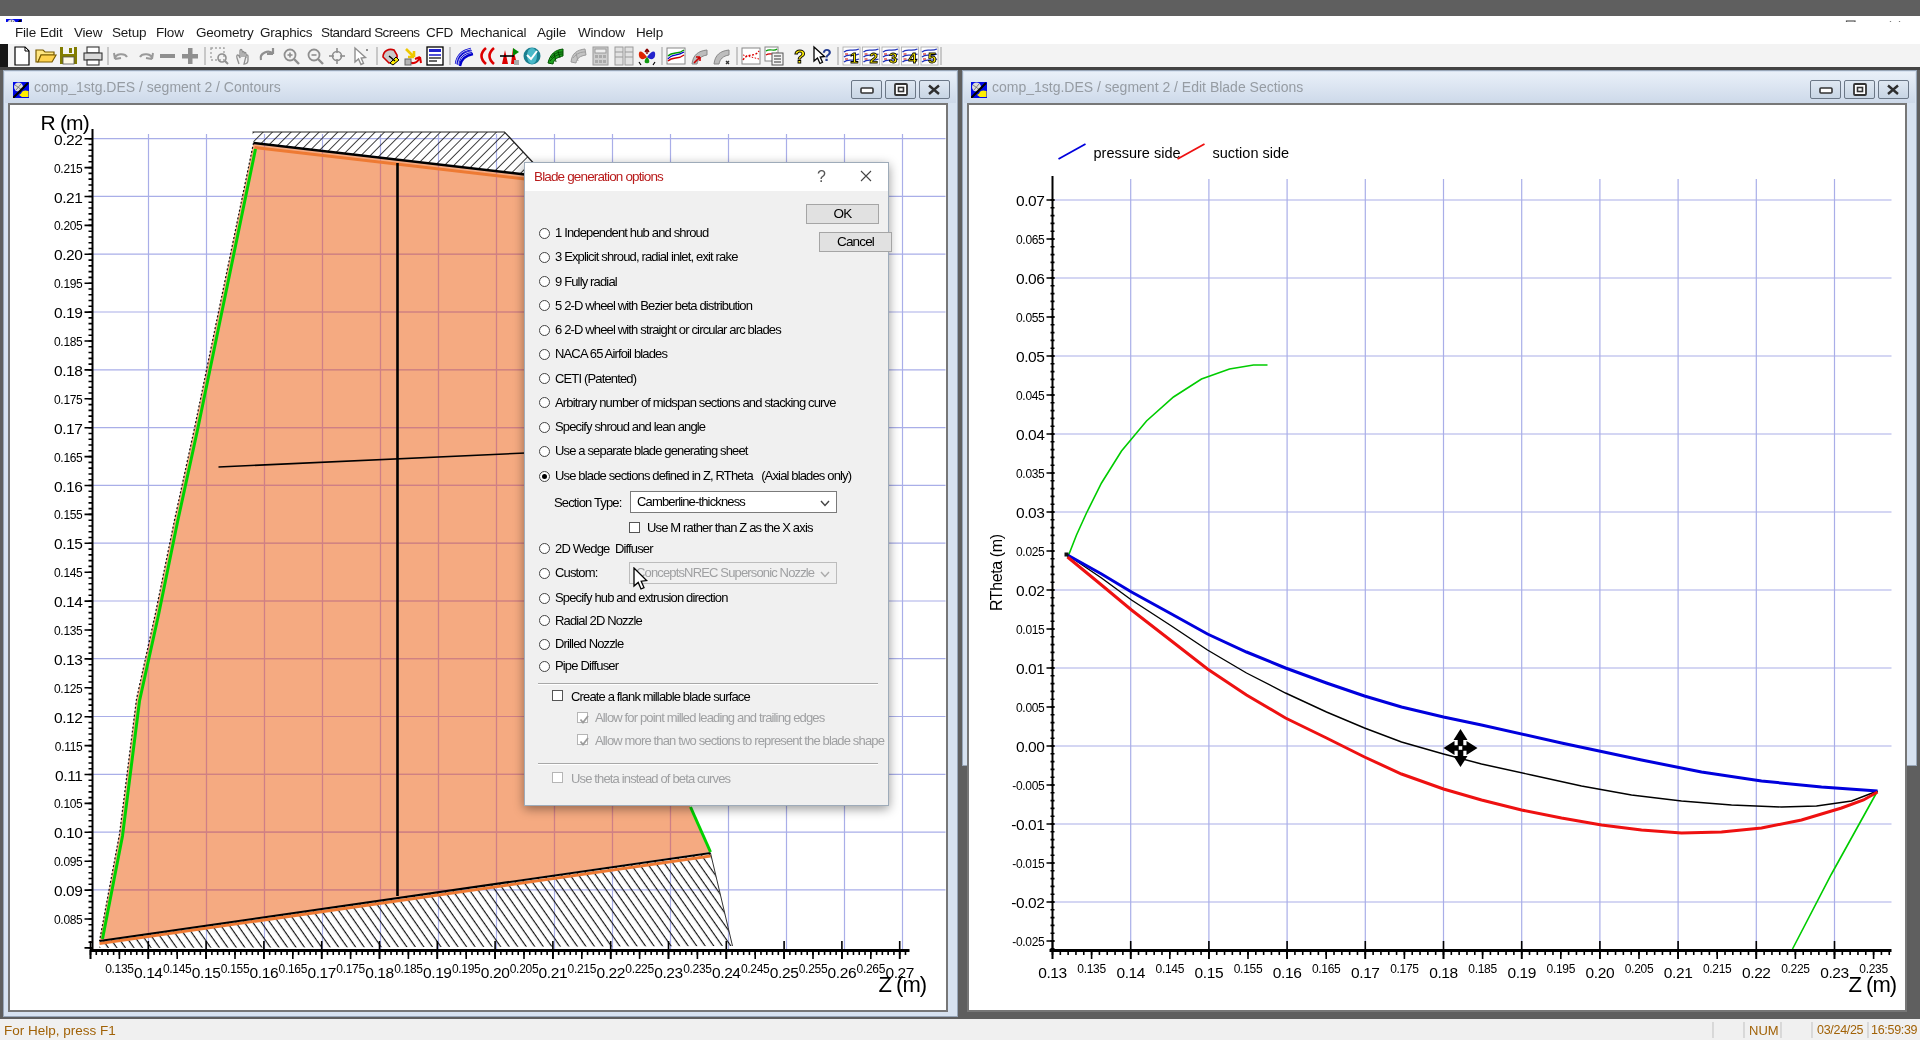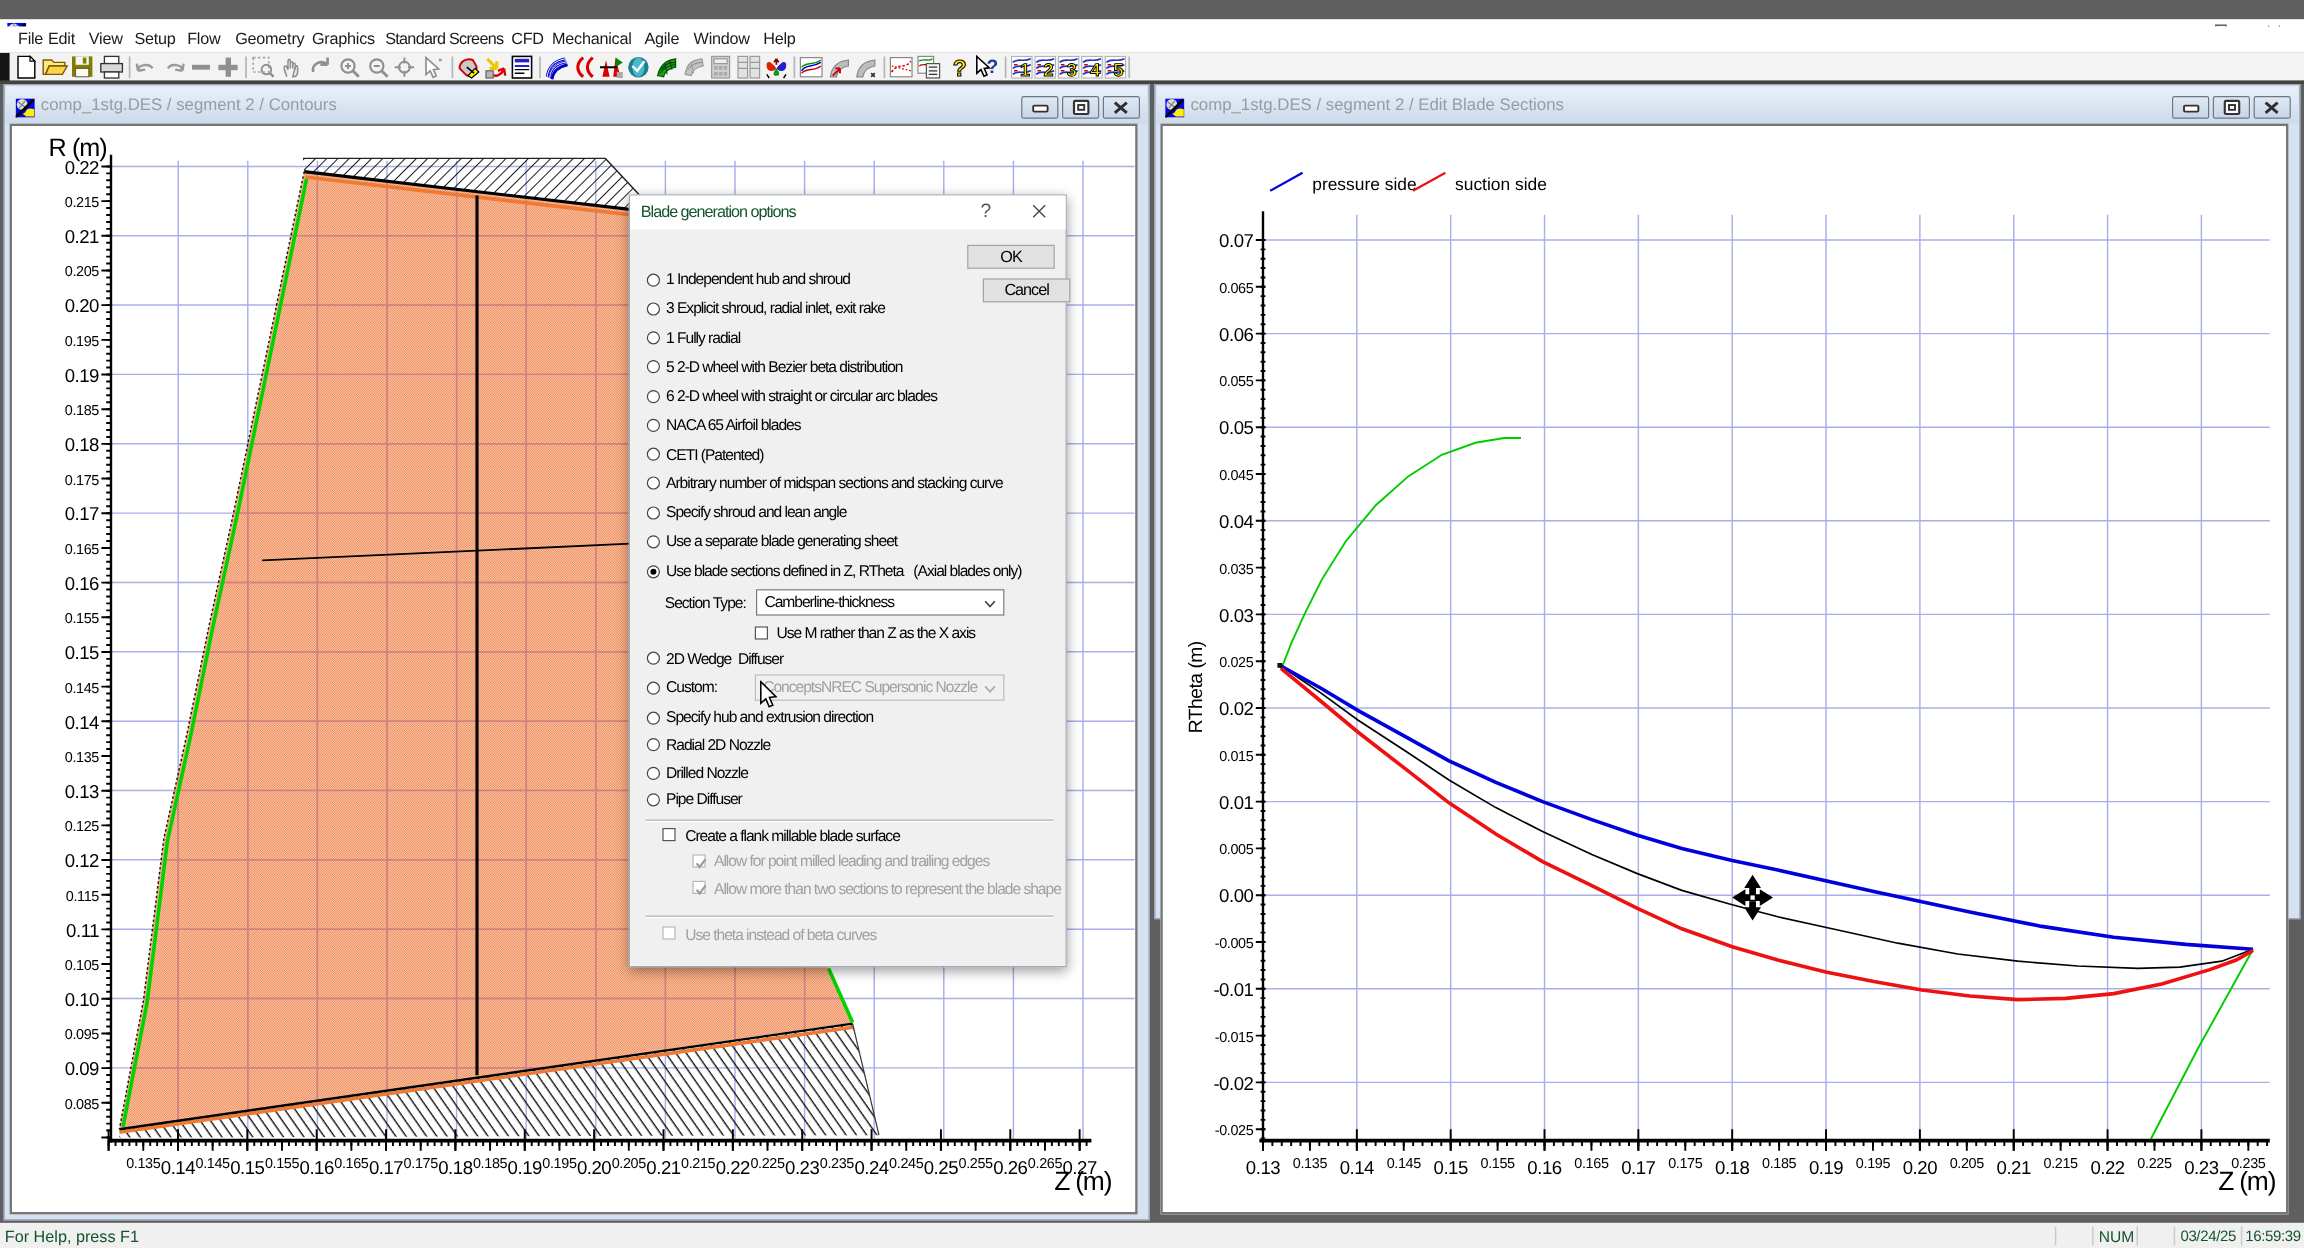--- a/index.html
+++ b/index.html
@@ -3,21 +3,21 @@
 <meta charset="utf-8">
 <style>
   * { margin:0; padding:0; box-sizing:border-box; }
   html,body { width:1920px; height:1040px; overflow:hidden; }
   body { font-family:"Liberation Sans", sans-serif; background:#5f5f5f; position:relative; }
   .abs { position:absolute; }
   .titlebar { left:0; top:0; width:1920px; height:22px; background:#ffffff;margin-top:16px; }
   .menubar { left:0; top:22px; width:1920px; height:22px; background:#ffffff; font-size:13.5px; letter-spacing:-0.2px; color:#1a1a1a; }
   .menubar span { position:absolute; top:3px; }
   .toolbar { left:0; top:44px; width:1920px; height:24px; background:#f3f3f3; }
-  .statusbar { left:0; top:1019px; width:1920px; height:21px; background:#f0f0f0; font-size:13.5px; color:#14532d; }
+  .statusbar { left:0; top:1019px; width:1920px; height:21px; background:#f0f0f0; font-size:13.5px; color:#a16207; }
   .mditop { left:0; top:67px; width:1920px; height:3px; background:#434343; }
   .win { background:#d7e2f0; border:1px solid #98a6b8;padding-left:40px; }
   .win .wtitle { position:absolute; left:1px; top:1px; right:1px; height:31px;
      background:linear-gradient(#e9f0f9,#cdd9e9); }
   .win .wtext { position:absolute; top:8px; font-size:14px; color:#969ca3; }
   .win .client { position:absolute; background:#fff; border:2px solid #777777; }
   .wbtn { position:absolute; top:9px; width:31px; height:19px; background:linear-gradient(#dfe8f2,#c8d5e4); border:1px solid #6b7786; border-radius:2px; }
   .dlg { left:524px; top:162px; width:365px; height:644px; background:#f0f0f0; border:1px solid #9eabb9; box-shadow:0 3px 10px rgba(0,0,0,.4); font-size:13px; letter-spacing:-0.85px; color:#000; }
   .dlg .dtitle { position:absolute; left:0; top:0; right:0; height:28px; background:#fff; }
   .drow { position:absolute; left:13px; height:16px; white-space:nowrap; }
@@ -601,33 +601,33 @@
       <path d="M1459,766 L1466,755 L1461.8,755 L1461.8,750 L1456.2,750 L1456.2,755 L1452,755 Z"></path>
       <path d="M1442,747 L1453,740 L1453,744.2 L1458,744.2 L1458,749.8 L1453,749.8 L1453,754 Z"></path>
       <path d="M1476,747 L1465,740 L1465,744.2 L1460,744.2 L1460,749.8 L1465,749.8 L1465,754 Z"></path>
       <rect x="1456.6" y="744.6" width="4.8" height="4.8" fill="#fff" stroke="#000" stroke-width="1.2"></rect>
     </g>
 </svg>
 </div>
 
 <div class="abs dlg" id="dlg">
   <div class="dtitle"></div>
-  <span class="abs" style="left:9px;top:6px;font-size:13.5px;color:#14532d">Blade generation options</span>
+  <span class="abs" style="left:9px;top:6px;font-size:13.5px;color:#b91c1c">Blade generation options</span>
   <span class="abs" style="left:292px;top:5px;color:#555;font-size:16px">?</span>
   <svg class="abs" style="left:334px;top:6px" width="14" height="14" viewBox="0 0 14 14">
     <path d="M2,2 L12,12 M12,2 L2,12" stroke="#444" stroke-width="1.1"></path>
   </svg>
   <div class="btn" style="left:281px;top:41px">OK</div>
   <div class="btn" style="left:294px;top:69px">Cancel</div>
   <div class="radio" style="left:14px;top:64.5px"></div>
     <div class="drow" style="left:30px;top:62.0px">1 Independent hub and shroud</div>
     <div class="radio" style="left:14px;top:88.8px"></div>
     <div class="drow" style="left:30px;top:86.3px">3 Explicit shroud, radial inlet, exit rake</div>
     <div class="radio" style="left:14px;top:113.0px"></div>
-    <div class="drow" style="left:30px;top:110.5px">1 Fully radial</div>
+    <div class="drow" style="left:30px;top:110.5px">9 Fully radial</div>
     <div class="radio" style="left:14px;top:137.2px"></div>
     <div class="drow" style="left:30px;top:134.7px">5 2-D wheel with Bezier beta distribution</div>
     <div class="radio" style="left:14px;top:161.5px"></div>
     <div class="drow" style="left:30px;top:159.0px">6 2-D wheel with straight or circular arc blades</div>
     <div class="radio" style="left:14px;top:185.7px"></div>
     <div class="drow" style="left:30px;top:183.2px">NACA 65 Airfoil blades</div>
     <div class="radio" style="left:14px;top:210.0px"></div>
     <div class="drow" style="left:30px;top:207.5px">CETI (Patented)</div>
     <div class="radio" style="left:14px;top:234.2px"></div>
     <div class="drow" style="left:30px;top:231.7px">Arbitrary number of midspan sections and stacking curve</div>

